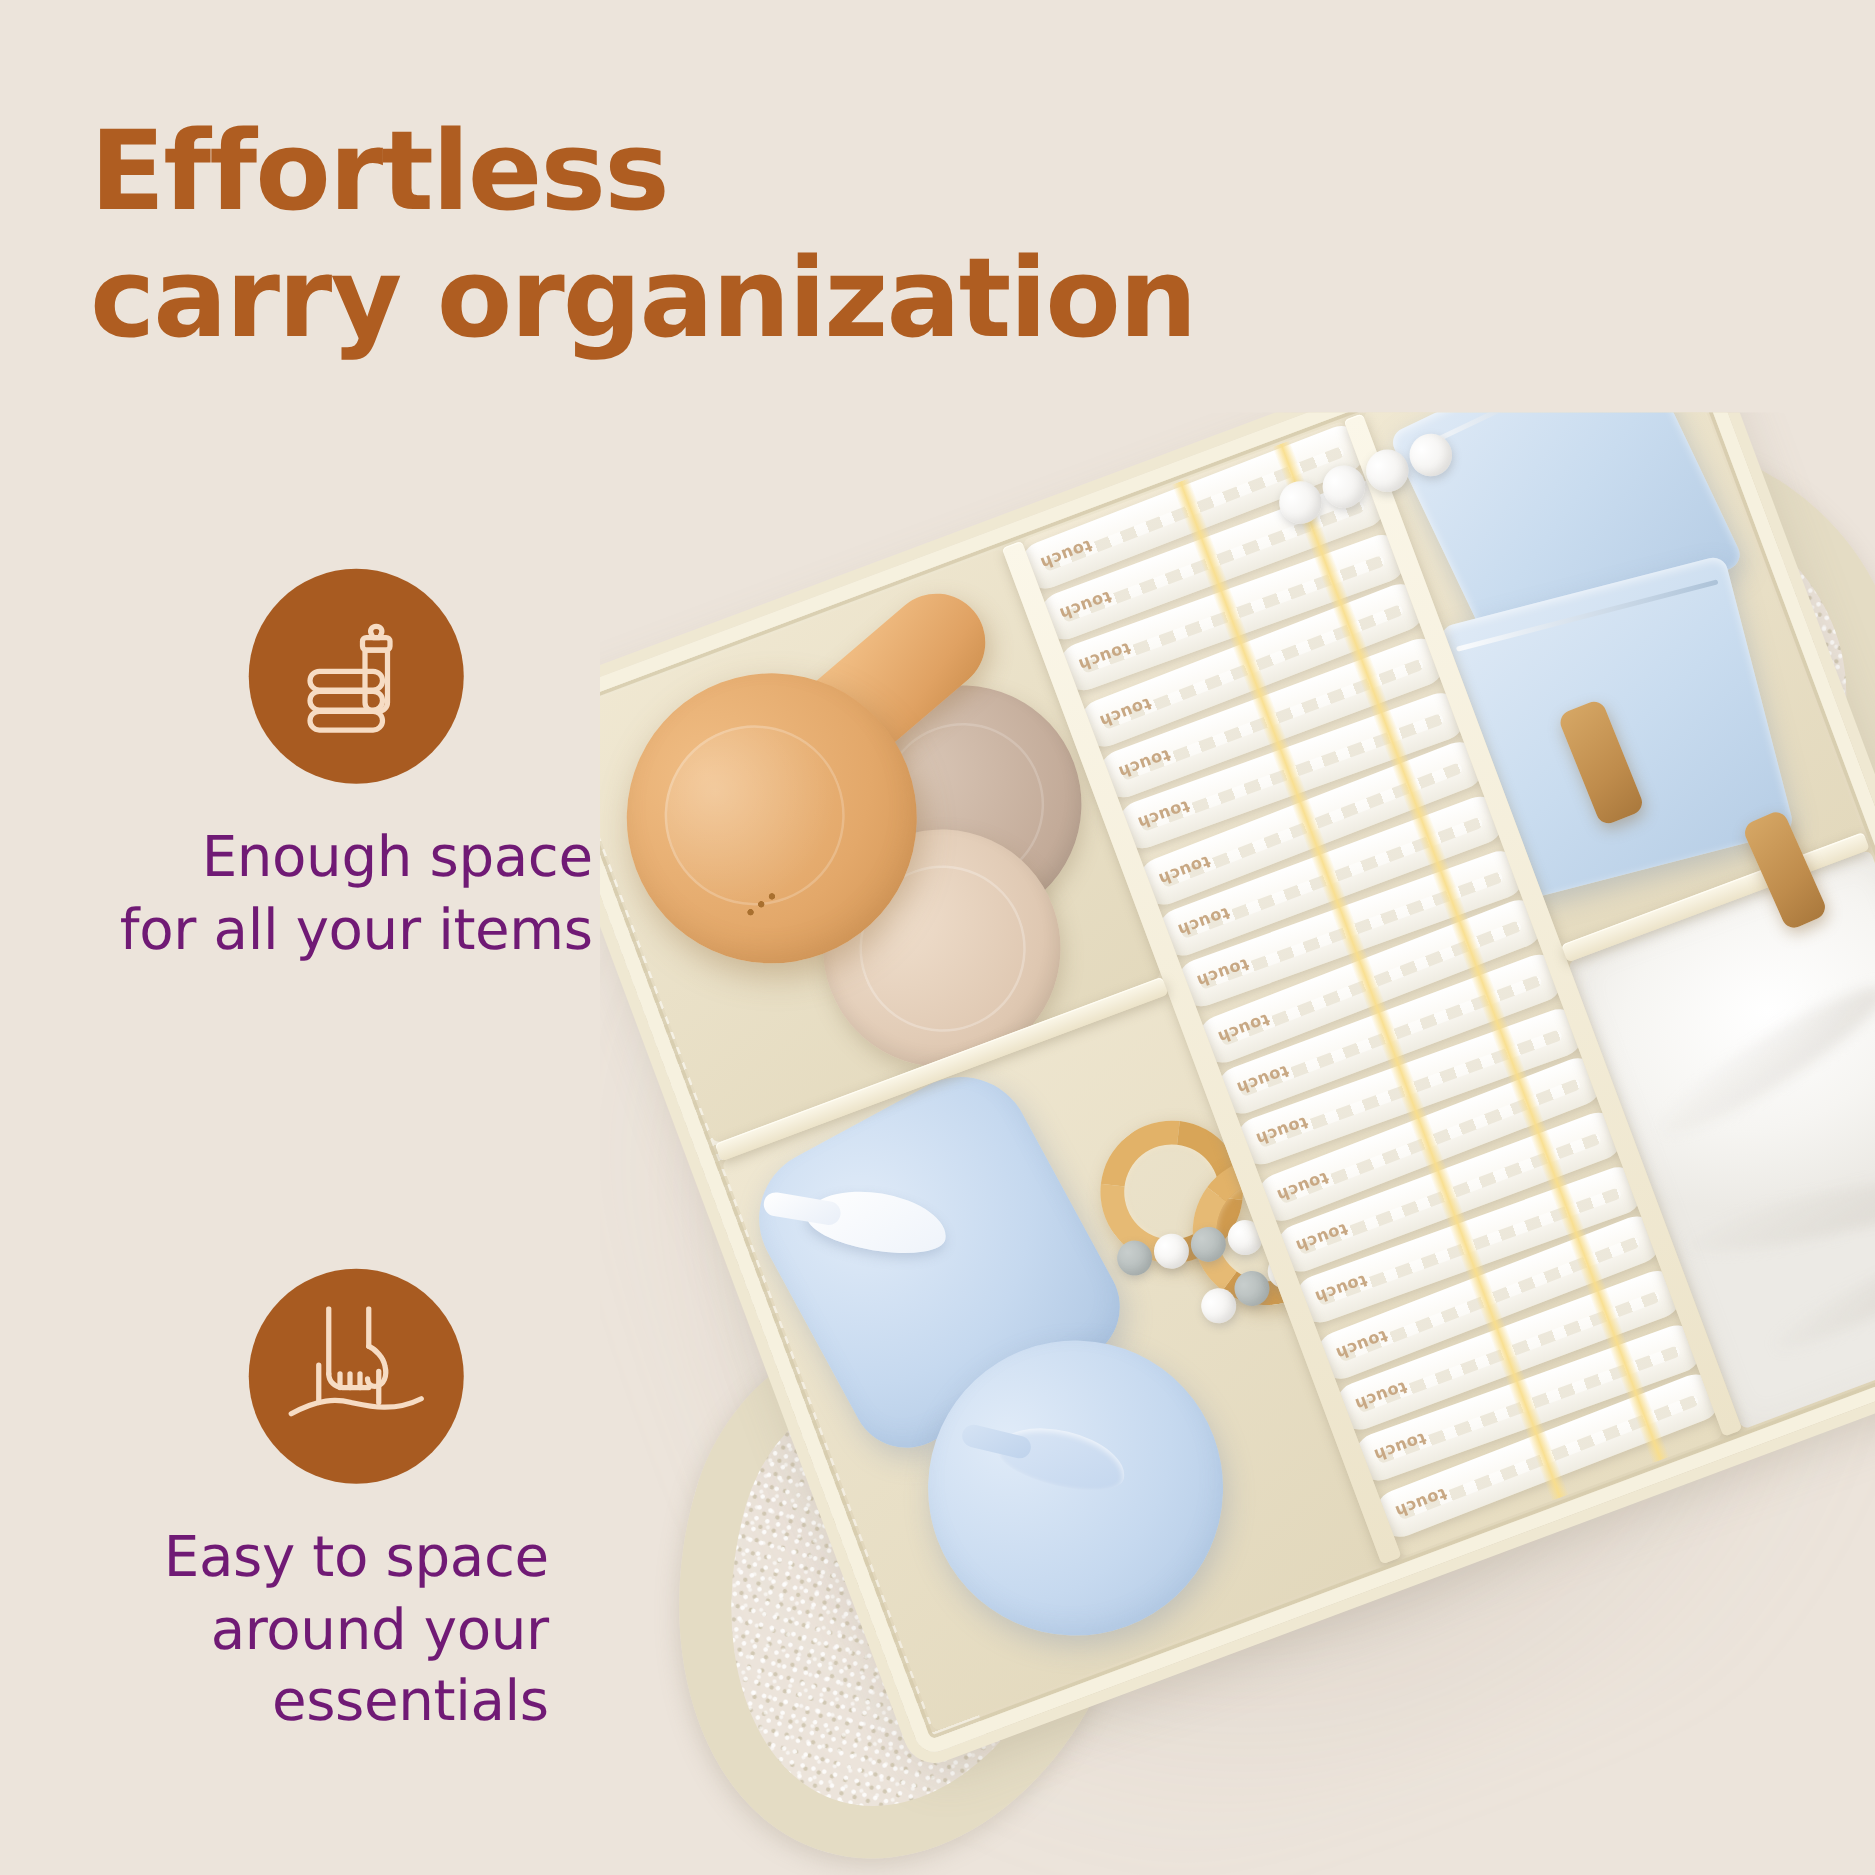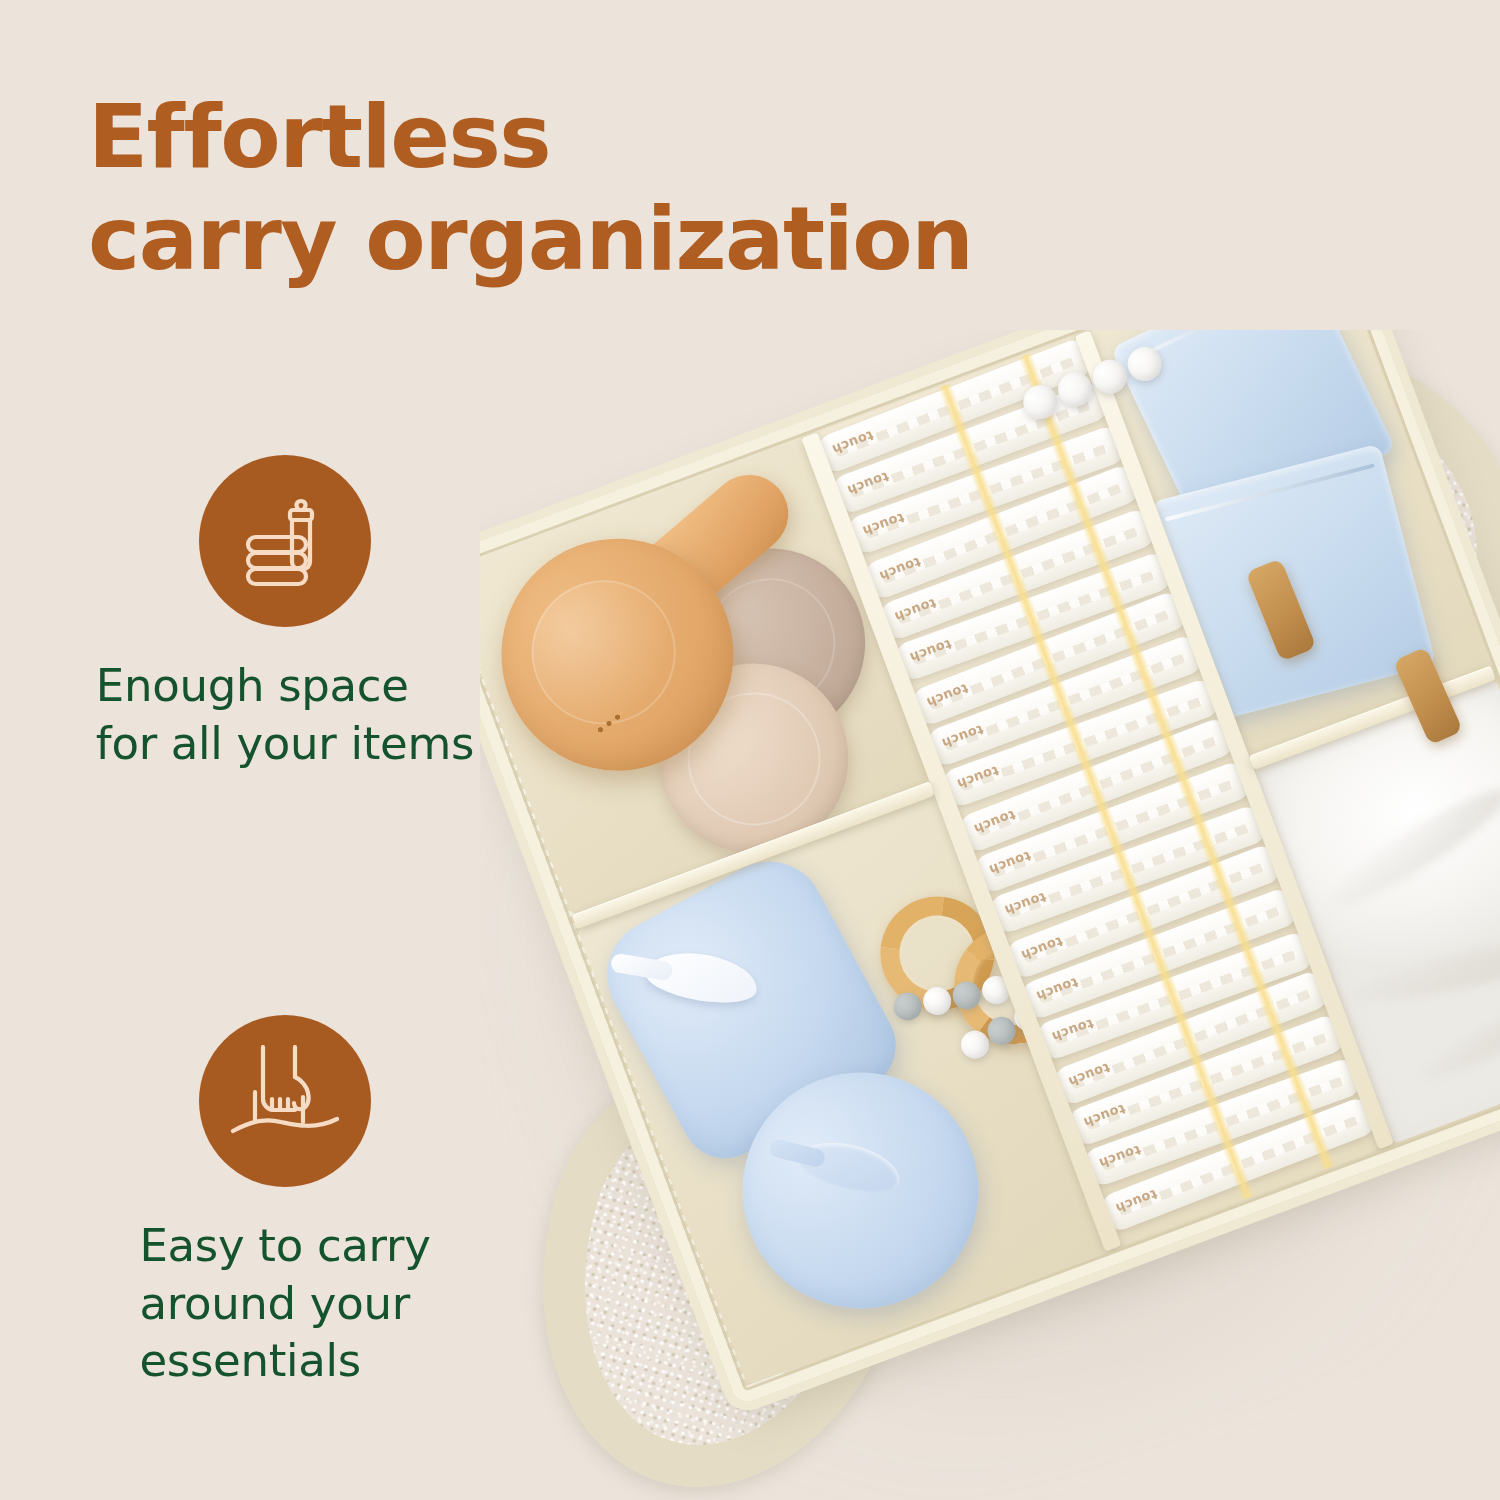--- a/index.html
+++ b/index.html
@@ -15,21 +15,21 @@
   #canvas {
     position:absolute; inset:0;
     width:1500px; height:1500px;
     background:#ece4db;
     overflow:hidden;
   }
 
   
   #headline {
     position:absolute;
-    left:88px; top:86px;
+    left:72px; top:86px;
     width:900px;
     z-index:40;
   }
   .headline-line {
     font-family:"DejaVu Sans", sans-serif;
     font-weight:700;
     font-size:88px;
     line-height:1.16;
     letter-spacing:-1.5px;
     color:#af5d21;
@@ -56,22 +56,22 @@
     flex:none;
   }
   .feature-icon svg { display:block; }
 
   .feature-caption {
     margin-top:30px;
     font-family:"DejaVu Sans", sans-serif;
     font-weight:400;
     font-size:45px;
     line-height:1.28;
-    color:#14532d;
-    text-align:left;
+    color:#701a75;
+    text-align:right;
     letter-spacing:-0.3px;
     white-space:pre-line;
   }
 
   
   #photo {
     position:absolute;
     left:480px; top:330px;
     width:1030px; height:1180px;
     z-index:10;
@@ -423,21 +423,21 @@
         <path d="M43 54v11"></path>
           <path d="M51 54v11"></path>
           <path d="M59 54v11"></path>
 
         <path d="M26 47v30"></path>
           <path d="M74 52v25"></path>
 
         <path d="M4 86c22-12 36-12 48-9 14 3 34 8 56-3"></path>
       </svg>
     </div>
-    <div class="feature-caption">Easy to carry
+    <div class="feature-caption">Easy to space
 around your
 essentials</div>
   </div>
 
   <div id="photo">
     <div id="photo-stage">
 
       <div class="ground-shadow"></div>
 
       <div class="handle" id="handle-top"></div>

